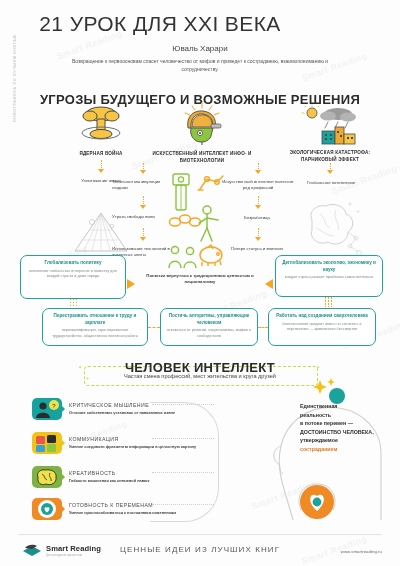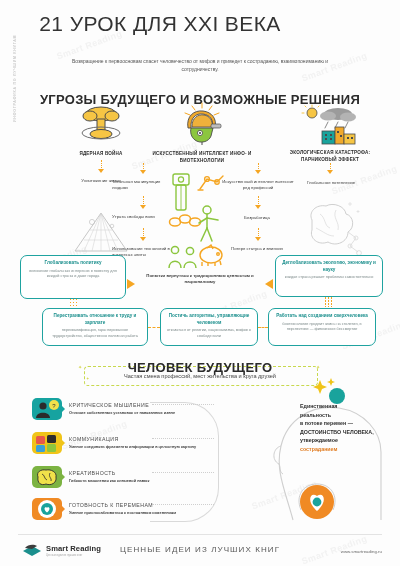--- a/index.html
+++ b/index.html
@@ -303,20 +303,21 @@
   <div class="wm" style="left:340px; top:330px;">Smart Reading</div>
   <div class="wm" style="left:60px;  top:430px;">Smart Reading</div>
   <div class="wm" style="left:250px; top:490px;">Smart Reading</div>
   <div class="wm" style="left:300px; top:545px;">Smart Reading</div>
 
   <div class="vstrip">
     <span>ИНФОГРАФИКА ПО ЛУЧШИМ КНИГАМ</span>
   </div>
 
   <div class="title">21 УРОК ДЛЯ XXI ВЕКА</div>
+  <div class="author">Юваль Харари</div>
   <div class="lede">Возвращение к первоосновам спасет человечество от мифов и приведет к состраданию, взаимопониманию и сотрудничеству.</div>
 
   <div class="section-head" id="threats-head">УГРОЗЫ БУДУЩЕГО И ВОЗМОЖНЫЕ РЕШЕНИЯ</div>
 
   <svg style="position:absolute;left:78px;top:104px;" width="46" height="40" viewBox="0 0 46 40">
     <ellipse cx="23" cy="10" rx="15" ry="7" fill="#f6c544" stroke="#4a4a4a" stroke-width="1"></ellipse>
     <ellipse cx="12" cy="12" rx="7" ry="5" fill="#f6c544" stroke="#4a4a4a" stroke-width="1"></ellipse>
     <ellipse cx="34" cy="12" rx="7" ry="5" fill="#f6c544" stroke="#4a4a4a" stroke-width="1"></ellipse>
     <rect x="19" y="15" width="8" height="14" fill="#f6c544" stroke="#4a4a4a" stroke-width="1"></rect>
     <ellipse cx="23" cy="30" rx="11" ry="4.5" fill="#f6c544" stroke="#4a4a4a" stroke-width="1"></ellipse>
@@ -523,21 +524,21 @@
     <div class="cs">отказаться от религии, национализма, мифов о свободе воли</div>
   </div>
   <div class="card" style="left:268px; top:308px; width:108px; height:38px;">
     <div class="ct">Работать над созданием сверхчеловека</div>
     <div class="cs">биотехнология продлит жизнь на столетия, в перспективе — физическое бессмертие</div>
   </div>
   <div style="position:absolute;left:148px;top:327px;width:12px;border-top:1px dashed #f5a623;"></div>
   <div style="position:absolute;left:258px;top:327px;width:10px;border-top:1px dashed #f5a623;"></div>
 
   <div class="future-dash"></div>
-  <div class="section-head" id="future-head">ЧЕЛОВЕК БУДУЩЕГО</div>
+  <div class="section-head" id="future-head">ЧЕЛОВЕК ИНТЕЛЛЕКТ</div>
   <div class="future-sub">Частая смена профессий, мест жительства и круга друзей</div>
   <span class="sparkle" style="left:78px; top:364px;">✦</span>
   <span class="sparkle" style="left:316px; top:364px;">✦</span>
   <span class="sparkle" style="left:86px; top:376px; font-size:4px;">✦</span>
 
   <div class="roundwrap" style="left:150px; top:402px; width:68px; height:118px;"></div>
 
   <div class="skill" style="left:32px; top:398px;">
     <div class="badge" style="background:#16a3a0; color:#16a3a0;">
       <svg width="30" height="22" viewBox="0 0 30 22">

